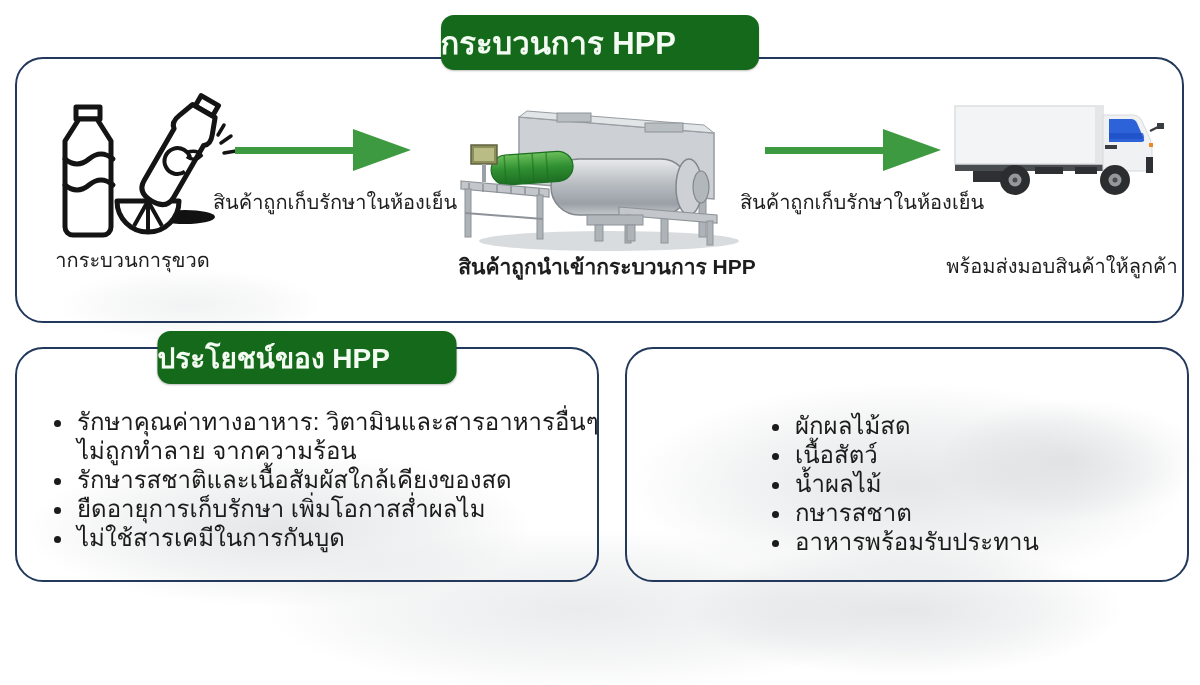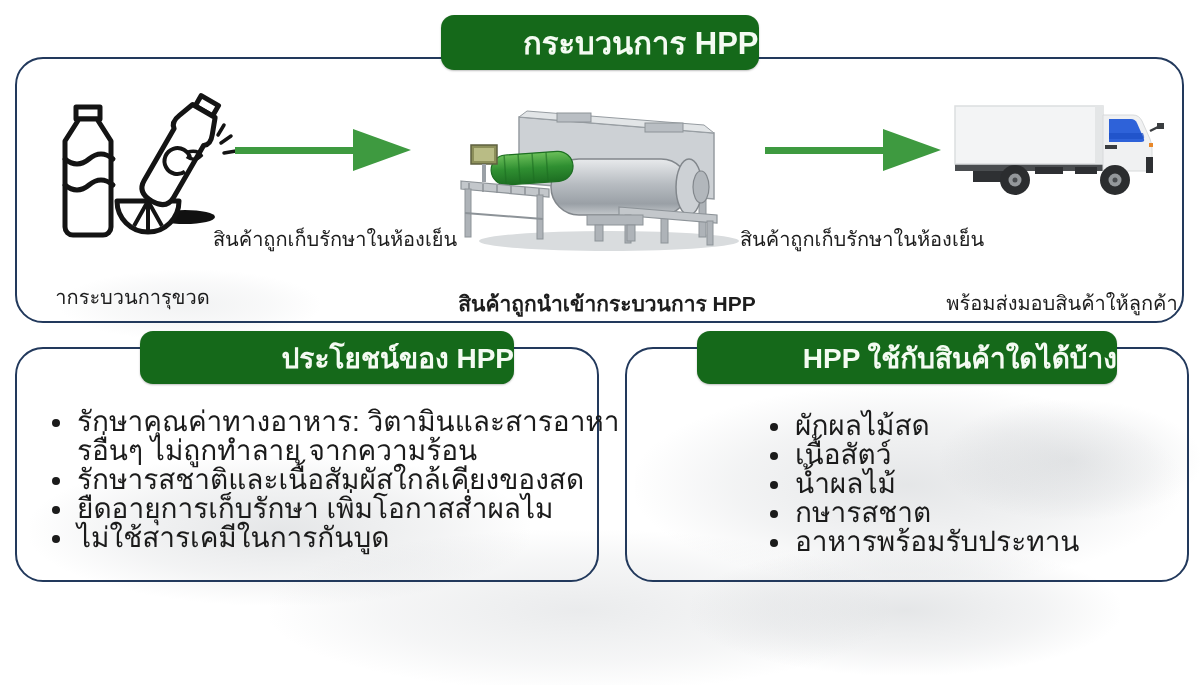--- a/index.html
+++ b/index.html
@@ -21,48 +21,48 @@
 
   
   .panel{position:absolute;border:2.5px solid #22395c;border-radius:28px;background:transparent;z-index:1;}
   .panel-top{left:15px;top:57px;width:1165px;height:262px;}
   .panel-benefits{left:15px;top:347px;width:580px;height:231px;}
   .panel-products{left:625px;top:347px;width:560px;height:231px;}
 
   .badge{
     position:absolute;left:50%;transform:translateX(-50%);
     background:#15691a;color:#f4fbf2;border-radius:13px;
-    display:flex;align-items:center;justify-content:flex-end;
+    display:flex;align-items:center;justify-content:flex-start;
     font-weight:bold;white-space:nowrap;z-index:2;
     box-shadow:0 1px 2px rgba(0,0,0,0.25);
   }
   .badge-title{top:-44px;width:318px;height:55px;font-size:31px;}
   .badge-sub{top:-18px;height:53px;font-size:28px;}
-  .badge-benefits{width:374px;margin-left:20px;}
+  .badge-benefits{width:299px;}
   .badge-products{width:420px;}
 
   
   .abs{position:absolute;}
-  .caption{font-size:20px;line-height:27px;text-align:center;color:#1d1d1d;margin-top:37px;}
+  .caption{font-size:20px;line-height:27px;text-align:center;color:#1d1d1d;}
   .cap-bottles{left:8px;top:188px;width:215px;}
   .cap-arrow1{left:168px;top:130px;width:300px;}
   .cap-machine{left:420px;top:194px;width:340px;font-size:21px;font-weight:bold;}
   .cap-arrow2{left:695px;top:130px;width:300px;}
   .cap-truck{left:905px;top:194px;width:280px;}
 
   .arrow-svg{display:block;}
   .arr1{left:218px;top:68px;}
   .arr2{left:748px;top:68px;}
 
   .bottles-svg{left:18px;top:30px;}
   .machine-svg{left:432px;top:30px;}
   .truck-svg{left:930px;top:42px;}
 
   
-  ul.blist{margin:0;padding:0 0 0 38px;font-size:28px;line-height:29px;}
+  ul.blist{margin:0;padding:0 0 0 38px;font-size:24px;line-height:29px;}
   ul.blist li{margin:0 0 0 0;padding-left:2px;}
   .benefits-list{position:absolute;left:20px;top:58px;width:548px;}
   .products-list{position:absolute;left:128px;top:62px;width:400px;}
 </style>
 </head>
 <body>
 
 <div class="smudge sm1"></div>
 <div class="smudge sm2"></div>
 <div class="smudge sm3"></div>
@@ -221,23 +221,20 @@
   </div>
   <ul class="blist benefits-list">
     <li>รักษาคุณค่าทางอาหาร: วิตามินและสารอาหารอื่นๆ ไม่ถูกทำลาย จากความร้อน</li>
     <li>รักษารสชาติและเนื้อสัมผัสใกล้เคียงของสด</li>
     <li>ยืดอายุการเก็บรักษา เพิ่มโอกาสส่ำผลไม</li>
     <li>ไม่ใช้สารเคมีในการกันบูด</li>
   </ul>
 </div>
 
 <div class="panel panel-products">
-  <div class="badge badge-sub badge-products">
-    <span>HPP ใช้กับสินค้าใดได้บ้าง</span>
-  </div>
   <ul class="blist products-list">
     <li>ผักผลไม้สด</li>
     <li>เนื้อสัตว์</li>
     <li>น้ำผลไม้</li>
     <li>กษารสชาต</li>
     <li>อาหารพร้อมรับประทาน</li>
   </ul>
 </div>
 
 </body></html>

